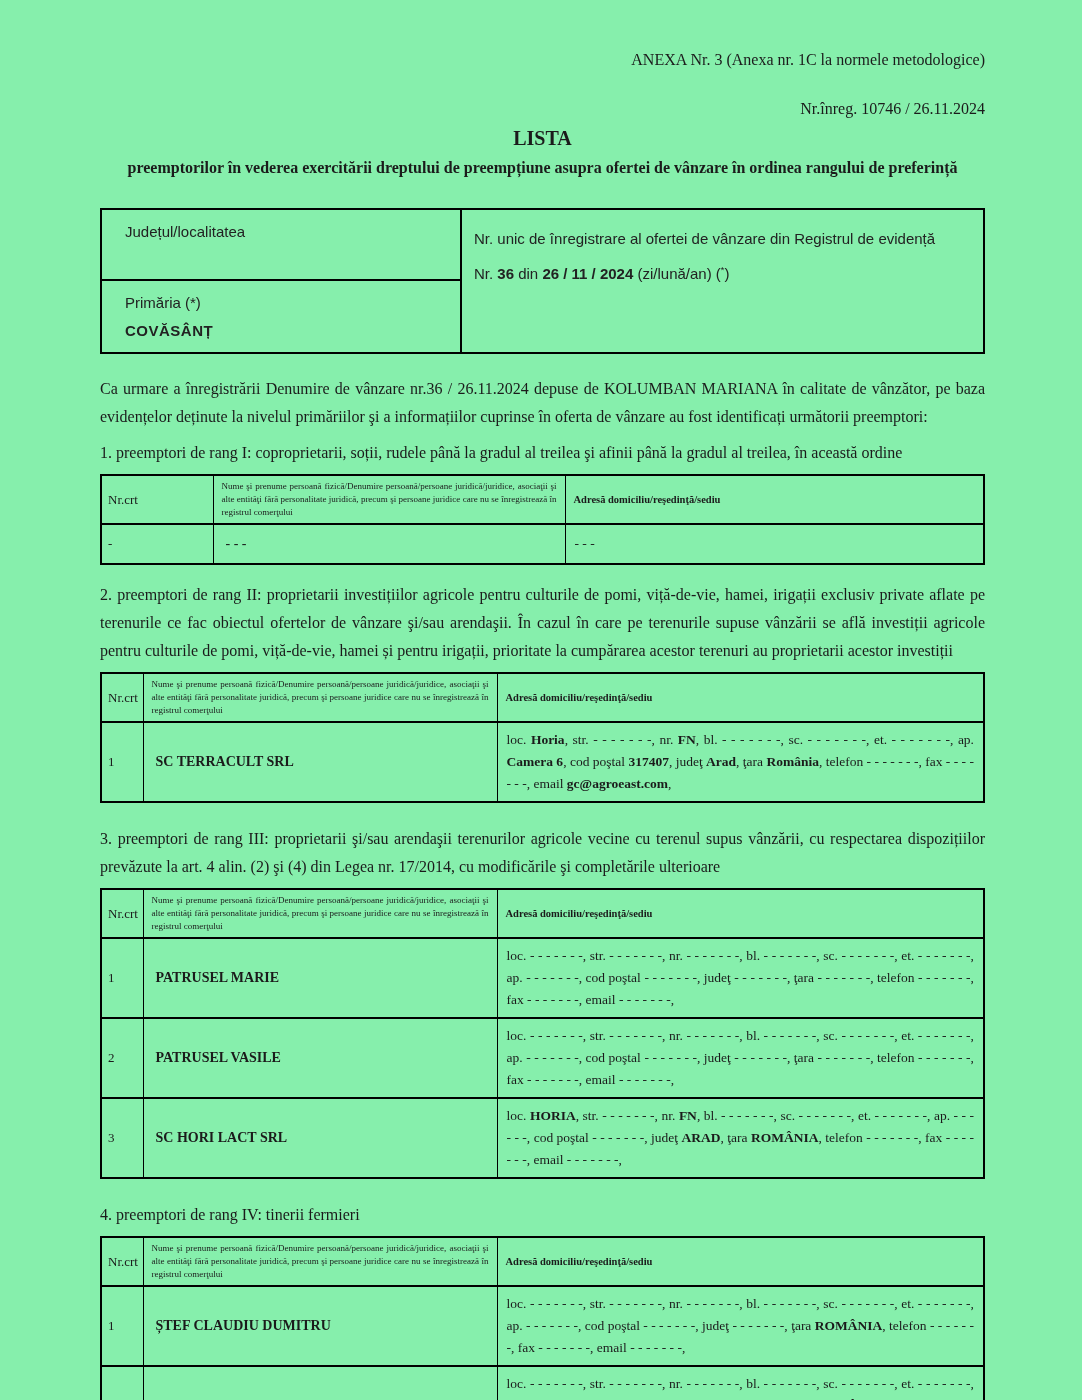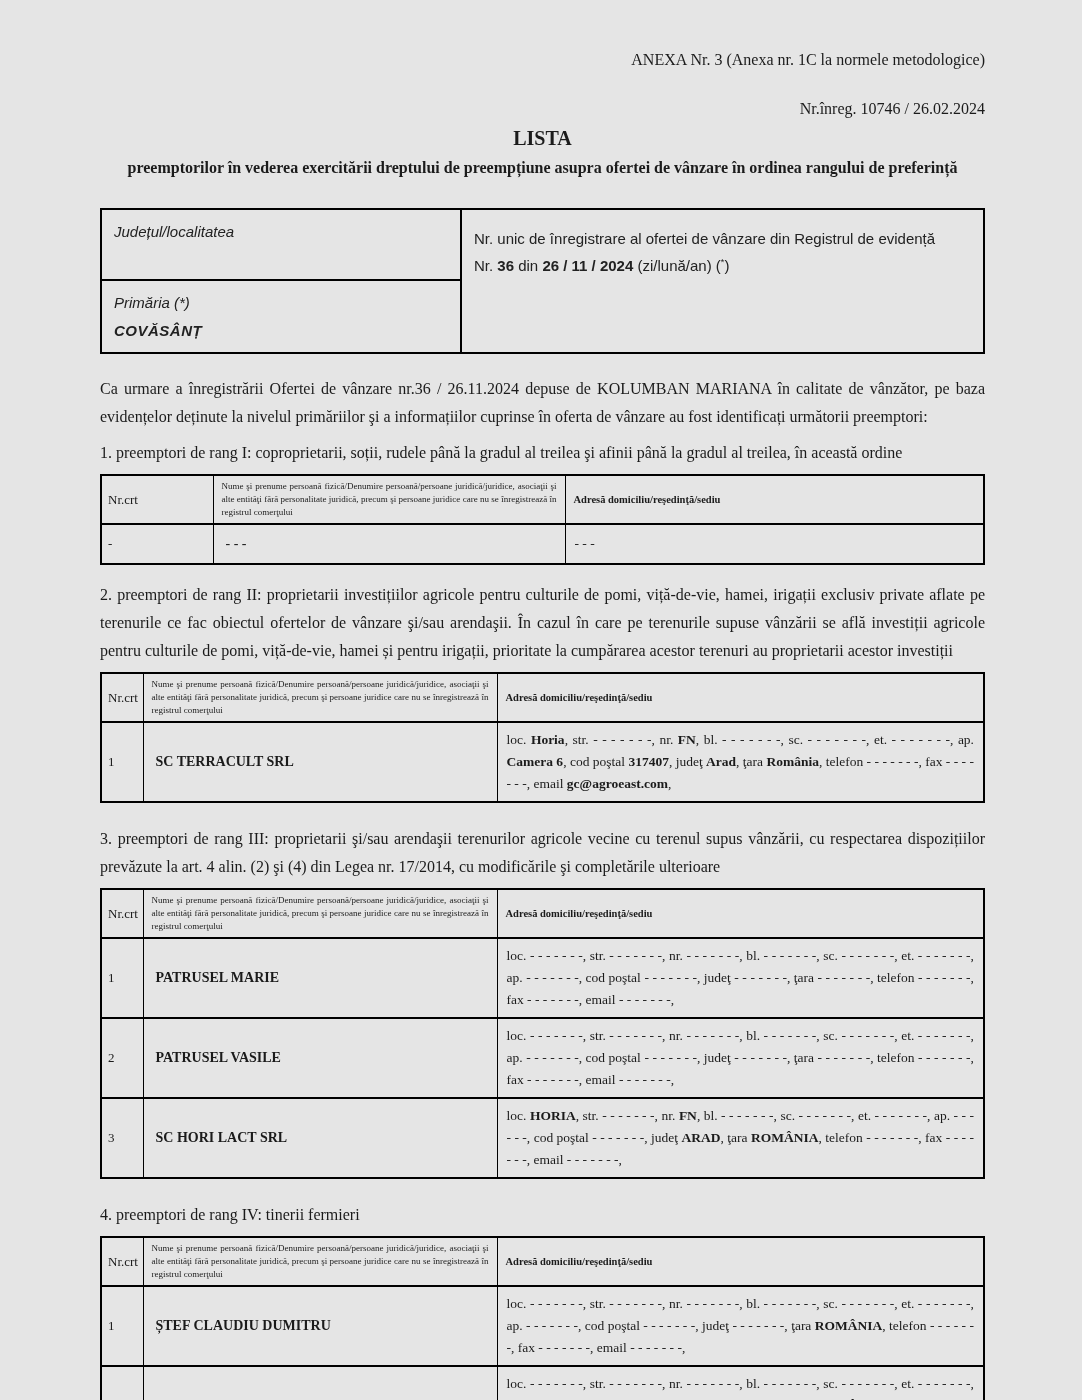--- a/index.html
+++ b/index.html
@@ -1,41 +1,41 @@
 <!DOCTYPE html>
 <html lang="ro"><head>
 <meta charset="utf-8">
 <style>
   html,body{margin:0;padding:0;background:#ffffff;}
   .page{
     width:1082px;height:1400px;box-sizing:border-box;position:relative;
-    background:#e5e5e5;color:#1b1b1b;overflow:hidden;
+    background:#86efac;color:#1b1b1b;overflow:hidden;
     padding:50px 97px 0 100px;
     font-family:"Liberation Serif",serif;
   }
   .line-right{text-align:right;font-size:16px;line-height:19px;}
   .line-right.reg{margin-top:30px;}
   .title{text-align:center;font-weight:bold;font-size:20px;margin-top:9px;}
   .subtitle{text-align:center;font-weight:bold;font-size:16px;line-height:28px;margin-top:4px;}
 
   .info-box{
     display:flex;border:2px solid #000;margin-top:26px;
     font-family:"Liberation Sans",sans-serif;font-size:15px;color:#222;
   }
   .info-left{width:358px;border-right:2px solid #000;display:flex;flex-direction:column;}
-  .info-cell{padding:11px 12px 10px 12px;box-sizing:border-box;font-style:italic;}
+  .info-cell{padding:11px 12px 10px 23px;box-sizing:border-box;}
   .info-cell.top{border-bottom:2px solid #000;min-height:71px;}
   .info-cell.bottom{min-height:69px;}
   .info-label{line-height:22px;}
   .info-value{font-weight:bold;letter-spacing:0.5px;margin-top:6px;line-height:22px;}
   .info-value .b{font-weight:bold;}
   .info-value span{font-weight:inherit;}
   .info-right{flex:1;padding:13px 14px 10px 12px;box-sizing:border-box;}
   .reg-text{text-align:justify;line-height:31px;}
-  .reg-number{line-height:24px;}
+  .reg-number{margin-top:8px;line-height:24px;}
   .reg-number .b{font-weight:bold;}
   sup{font-size:9px;vertical-align:super;line-height:0;}
 
   .para{font-size:16px;line-height:28px;text-align:justify;margin:0;}
   .intro{margin-top:21px;}
   .section-heading{font-size:16px;line-height:28px;text-align:justify;margin:0 0 7px 0;}
   .section{margin-top:8px;}
   .section.gap-s{margin-top:16px;}
   .section.gap-m{margin-top:22px;}
 
@@ -57,41 +57,41 @@
   .td-addr{font-size:13.5px;line-height:22px;text-align:justify;padding:6px 9px;}
   .td-addr .b{font-weight:bold;}
   .row-short td{height:40px;}
 </style>
 </head>
 <body>
 
 <div class="page">
 
   <div class="line-right">ANEXA Nr. 3 (Anexa nr. 1C la normele metodologice)</div>
-  <div class="line-right reg">Nr.înreg. 10746 / 26.02.2024</div>
+  <div class="line-right reg">Nr.înreg. 10746 / 26.11.2024</div>
   <div class="title">LISTA</div>
   <div class="subtitle">preemptorilor în vederea exercitării dreptului de preempțiune asupra ofertei de vânzare în ordinea rangului de preferință</div>
 
   <div class="info-box">
     <div class="info-left">
       <div class="info-cell top">
         <div class="info-label">Județul/localitatea</div>
       </div>
       <div class="info-cell bottom">
         <div class="info-label">Primăria (*)</div>
         <div class="info-value">COVĂSÂNȚ</div>
       </div>
     </div>
     <div class="info-right">
       <div class="reg-text">Nr. unic de înregistrare al ofertei de vânzare din Registrul de evidență</div>
       <div class="reg-number"><span>Nr. </span><span class="b">36</span><span> din </span><span class="b">26 / 11 / 2024</span><span> (zi/lună/an) (</span><sup>*</sup><span>)</span></div>
     </div>
   </div>
 
-  <p class="para intro"><span>Ca urmare a înregistrării Ofertei de vânzare nr.</span><span class="b">36 / 26.11.2024</span><span> depuse de </span><span class="b">KOLUMBAN MARIANA</span><span> în calitate de vânzător, pe baza evidențelor deținute la nivelul primăriilor şi a informațiilor cuprinse în oferta de vânzare au fost identificați următorii preemptori:</span></p>
+  <p class="para intro"><span>Ca urmare a înregistrării Denumire de vânzare nr.</span><span class="b">36 / 26.11.2024</span><span> depuse de </span><span class="b">KOLUMBAN MARIANA</span><span> în calitate de vânzător, pe baza evidențelor deținute la nivelul primăriilor şi a informațiilor cuprinse în oferta de vânzare au fost identificați următorii preemptori:</span></p>
 
   <div class="section">
     <div class="section-heading">1. preemptori de rang I: coproprietarii, soții, rudele până la gradul al treilea şi afinii până la gradul al treilea, în această ordine</div>
     <table class="doc-table t-rank1">
       <colgroup>
           <col class="c-nr">
           <col class="c-name">
           <col class="c-addr">
         </colgroup>
       <thead>

